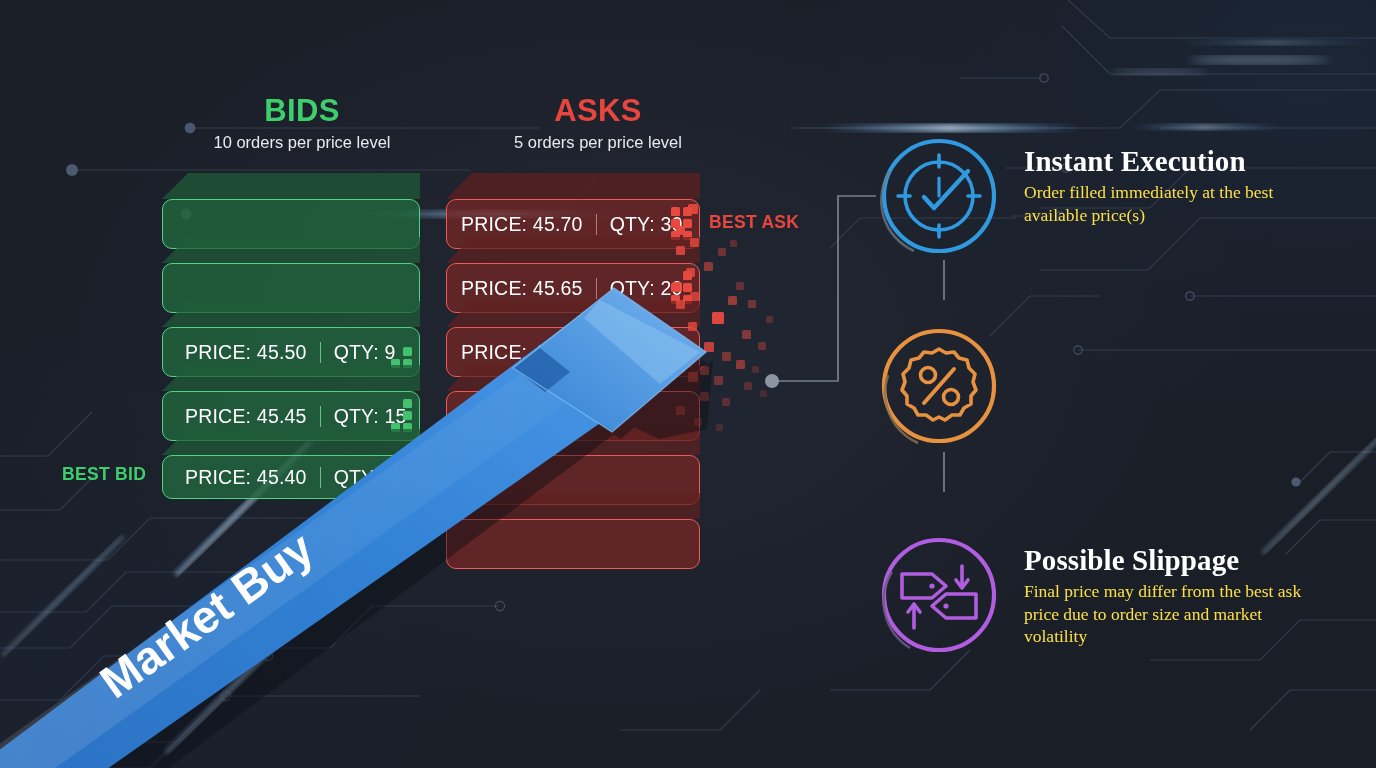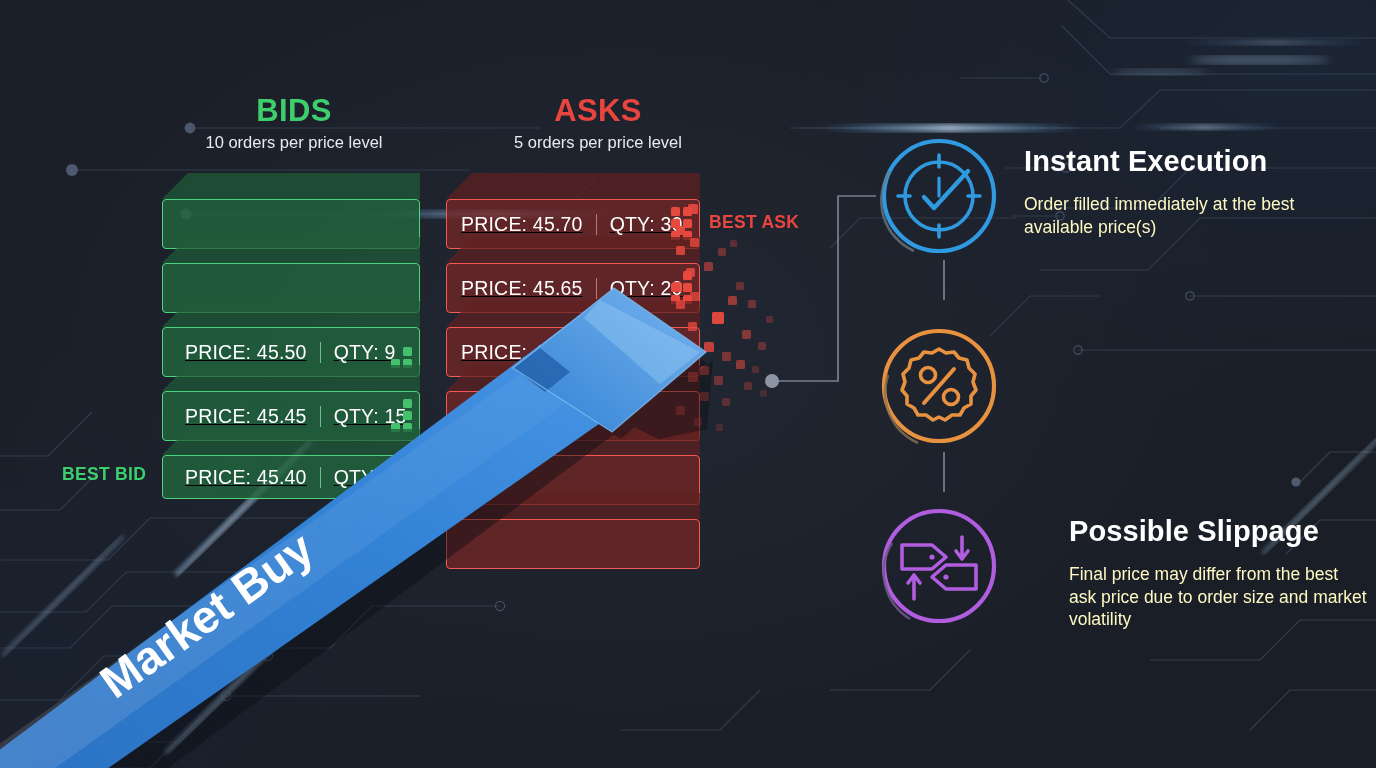--- a/index.html
+++ b/index.html
@@ -19,32 +19,32 @@
     background:
       radial-gradient(ellipse 900px 600px at 45% 45%, rgba(40,48,62,.55) 0%, rgba(26,30,39,0) 70%),
       radial-gradient(ellipse 700px 500px at 95% 8%, rgba(30,50,78,.35) 0%, rgba(26,30,39,0) 72%),
       radial-gradient(ellipse 600px 450px at 3% 85%, rgba(28,42,64,.30) 0%, rgba(26,30,39,0) 72%);
   }
 
   
   .col-head { position:absolute; text-align:center; width:300px; }
   .col-title { font-size:31px; font-weight:700; letter-spacing:.4px; line-height:1.1; }
   .col-sub { font-size:16.5px; color:#e8eaef; margin-top:5px; line-height:1.2; }
-  .bids-head { left:144px; top:94px; }
+  .bids-head { left:152px; top:94px; }
   .asks-head { left:448px; top:94px; }
   .bids-title { color:#3ecf6d; }
   .asks-title { color:#e9453f; }
 
   
   .book { position:absolute; }
   .blk { position:absolute; }
   .blk .face {
     position:absolute; left:0; top:0; width:100%; height:100%;
-    border-radius:4px;
-    display:flex; align-items:center;text-decoration:underline;
+    border-radius:10px;
+    display:flex; align-items:center;
   }
   .blk .top {
     position:absolute; left:0; width:100%;
     pointer-events:none;
   }
   .row-text {
     display:flex; align-items:center;
     font-size:19.5px; color:#ffffff; white-space:nowrap;
     padding-left:14px; letter-spacing:.2px;
   }
@@ -74,26 +74,26 @@
 
   
   .particle { position:absolute; border-radius:1.5px; background:#e8493f; }
 
   
   .arrow-wrap { position:absolute; left:0; top:0; width:1376px; height:768px; pointer-events:none; }
 
   
   .feature { position:absolute; display:flex; align-items:flex-start; }
   .f-icon { position:relative; width:126px; height:126px; flex:0 0 126px; }
-  .f-text { margin-left:22px; padding-top:12px; }
+  .f-text { margin-left:22px; padding-top:12px;font-family:Liberation Serif, serif; }
   .f-title { font-size:29px; font-weight:700; color:#ffffff; line-height:1.12; letter-spacing:.1px; }
-  .f-desc { font-size:17.5px; color:#fef9c3; line-height:1.26; margin-top:16px; max-width:300px; }
+  .f-desc { font-size:17.5px; color:#fde047; line-height:1.26; margin-top:4px; max-width:300px; }
   .f1 { left:876px; top:133px; }
   .f2 { left:876px; top:323px; }
-  .f3 { left:876px; top:503px;gap:45px; }
+  .f3 { left:876px; top:532px; }
 </style>
 </head>
 <body>
 
 <div id="stage">
 
   <div class="bg-layer">
     <svg width="1376" height="768" viewBox="0 0 1376 768">
       <defs>
         <linearGradient id="glowH" x1="0" y1="0" x2="1" y2="0">

